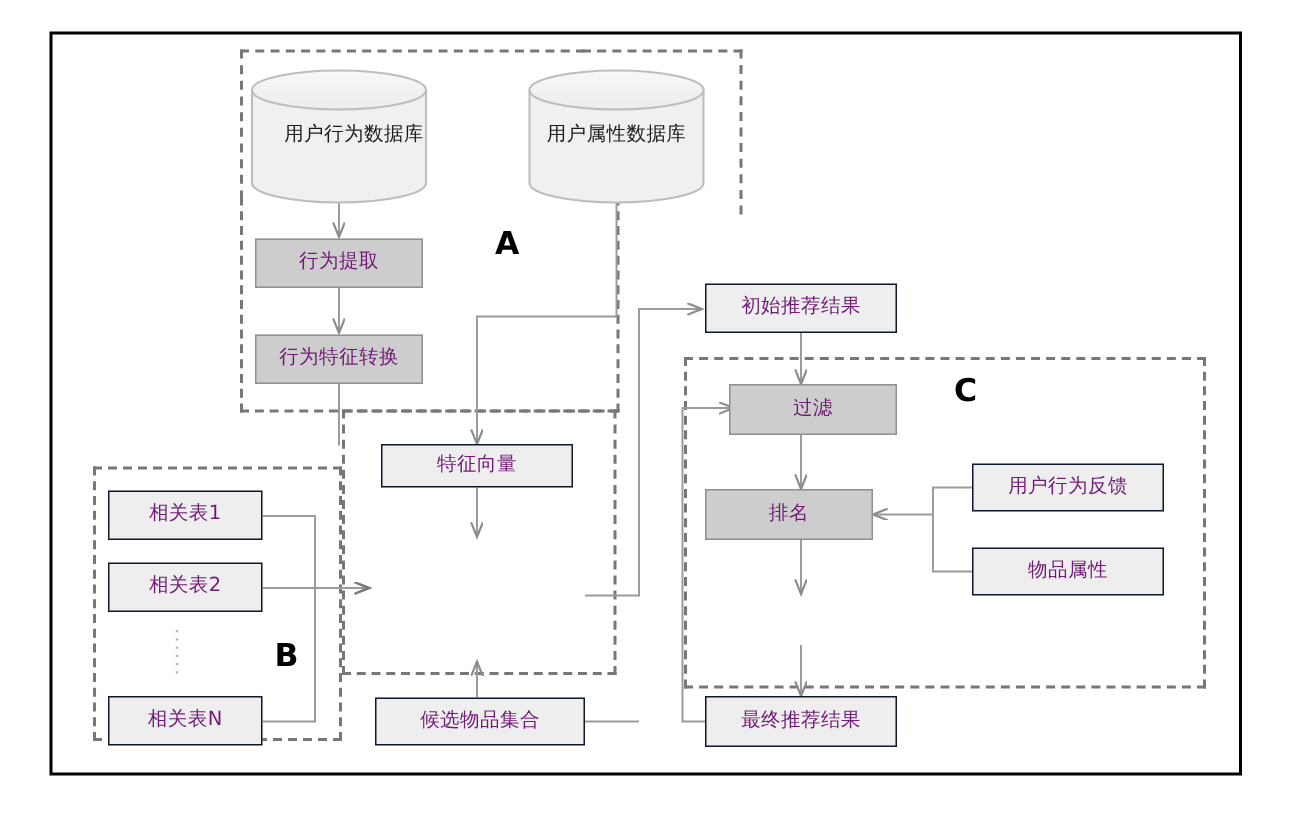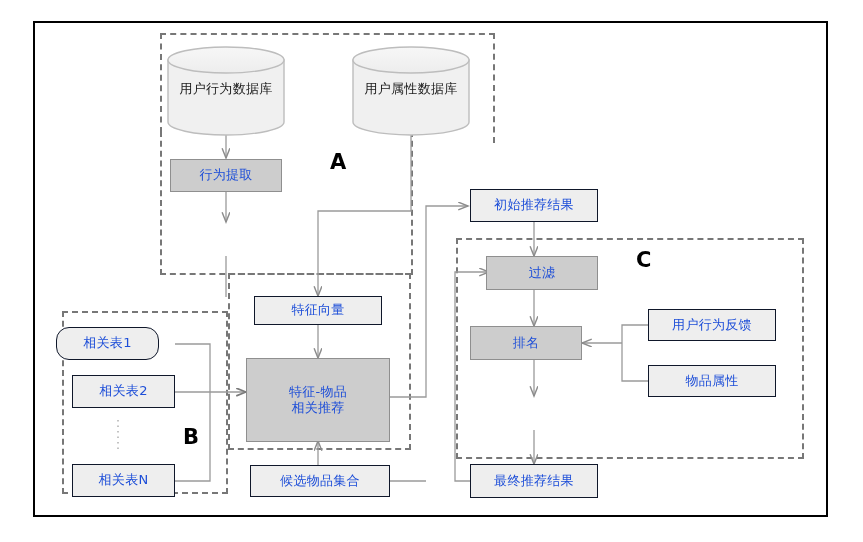--- a/index.html
+++ b/index.html
@@ -38,21 +38,21 @@
   }
   .node {
     position: absolute;
     box-sizing: border-box;
     display: flex;
     align-items: center;
     justify-content: center;
     text-align: center;
     font-size: 13px;
     line-height: 1.25;
-    color: #1d4ed8;
+    color: #701a75;
     letter-spacing: 0.3px;
   }
   .box-light {
     background: #eeeeee;
     border: 1px solid #0f172a;
   }
   .box-dark {
     background: #cdcdcd;
     border: 1px solid #8f8f8f;
   }
@@ -162,39 +162,36 @@
 
       <path d="M353,60 L353,122 A58,13 0 0 0 469,122 L469,60 Z" fill="#f0f0f0" stroke="#bdbdbd" stroke-width="1.4"></path>
       <ellipse cx="411" cy="60" rx="58" ry="13" fill="url(#cylTop)" stroke="#bdbdbd" stroke-width="1.4"></ellipse>
     </g>
 
     <g stroke="#b5b5b5" stroke-width="1.6" stroke-dasharray="1.5 4" fill="none">
       <path d="M118,420 L118,452"></path>
     </g>
   </svg>
 
-  <div class="cyl-label nb" style="left:168px; top:80px; width:116px;">用户行为数据库</div>
+  <div class="cyl-label nb" style="left:168px; top:80px; width:116px;padding-left:10px;">用户行为数据库</div>
   <div class="cyl-label nb" style="left:353px; top:80px; width:116px;">用户属性数据库</div>
 
   <div class="group-label" style="left:330px; top:150px;">A</div>
   <div class="group-label" style="left:183px; top:425px;">B</div>
   <div class="group-label" style="left:636px; top:248px;">C</div>
 
   <div class="node box-dark" style="left:170px; top:159px; width:112px; height:33px;">行为提取</div>
+  <div class="node box-dark" style="left:170px; top:223px; width:112px; height:33px;">行为特征转换</div>
 
   <div class="node box-light" style="left:254px; top:296px; width:128px; height:29px;">特征向量</div>
 
-  <div class="node box-dark" style="left:246px; top:358px; width:144px; height:84px; flex-direction:column;">
-    <span class="nb">特征-物品</span>
-    <span class="nb">相关推荐</span>
-  </div>
 
   <div class="node box-light" style="left:250px; top:465px; width:140px; height:32px;">候选物品集合</div>
 
-  <div class="node box-light" style="left:56px; top:327px; width:103px; height:33px;border-radius:13px;">相关表1</div>
+  <div class="node box-light" style="left:72px; top:327px; width:103px; height:33px;">相关表1</div>
   <div class="node box-light" style="left:72px; top:375px; width:103px; height:33px;">相关表2</div>
   <div class="node box-light" style="left:72px; top:464px; width:103px; height:33px;">相关表N</div>
 
   <div class="node box-light" style="left:470px; top:189px; width:128px; height:33px;">初始推荐结果</div>
   <div class="node box-dark" style="left:486px; top:256px; width:112px; height:34px;">过滤</div>
   <div class="node box-dark" style="left:470px; top:326px; width:112px; height:34px;">排名</div>
   <div class="node box-light" style="left:470px; top:464px; width:128px; height:34px;">最终推荐结果</div>
 
   <div class="node box-light" style="left:648px; top:309px; width:128px; height:32px;">用户行为反馈</div>
   <div class="node box-light" style="left:648px; top:365px; width:128px; height:32px;">物品属性</div>

